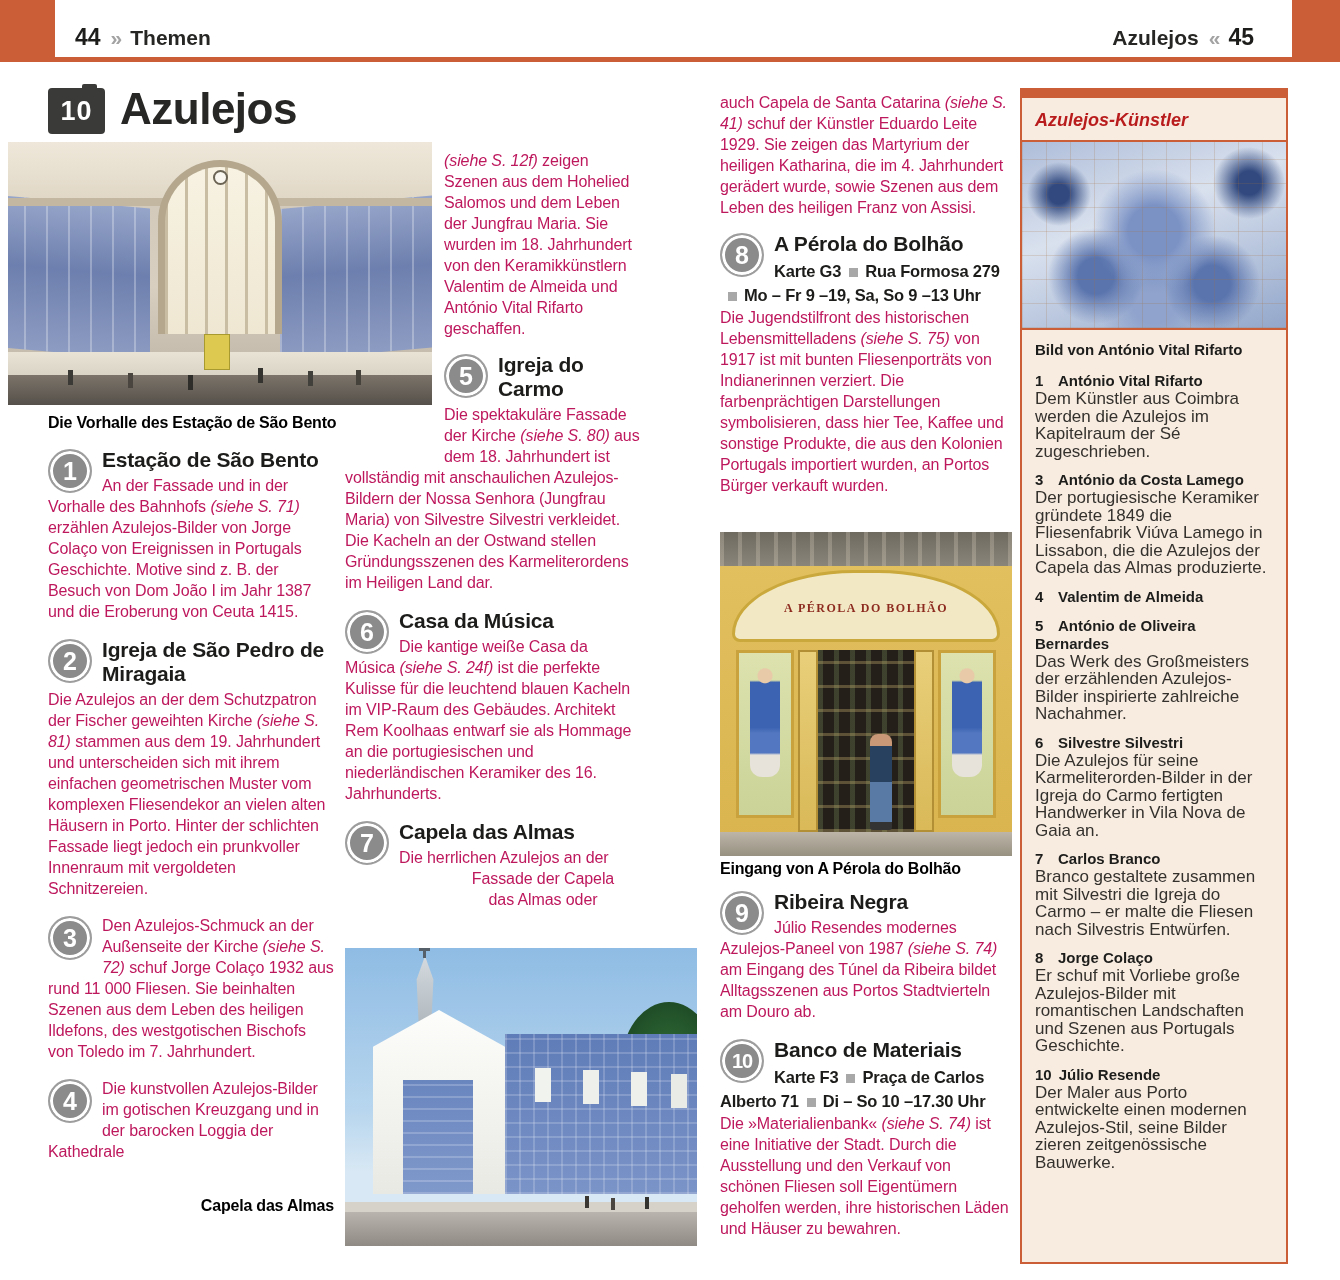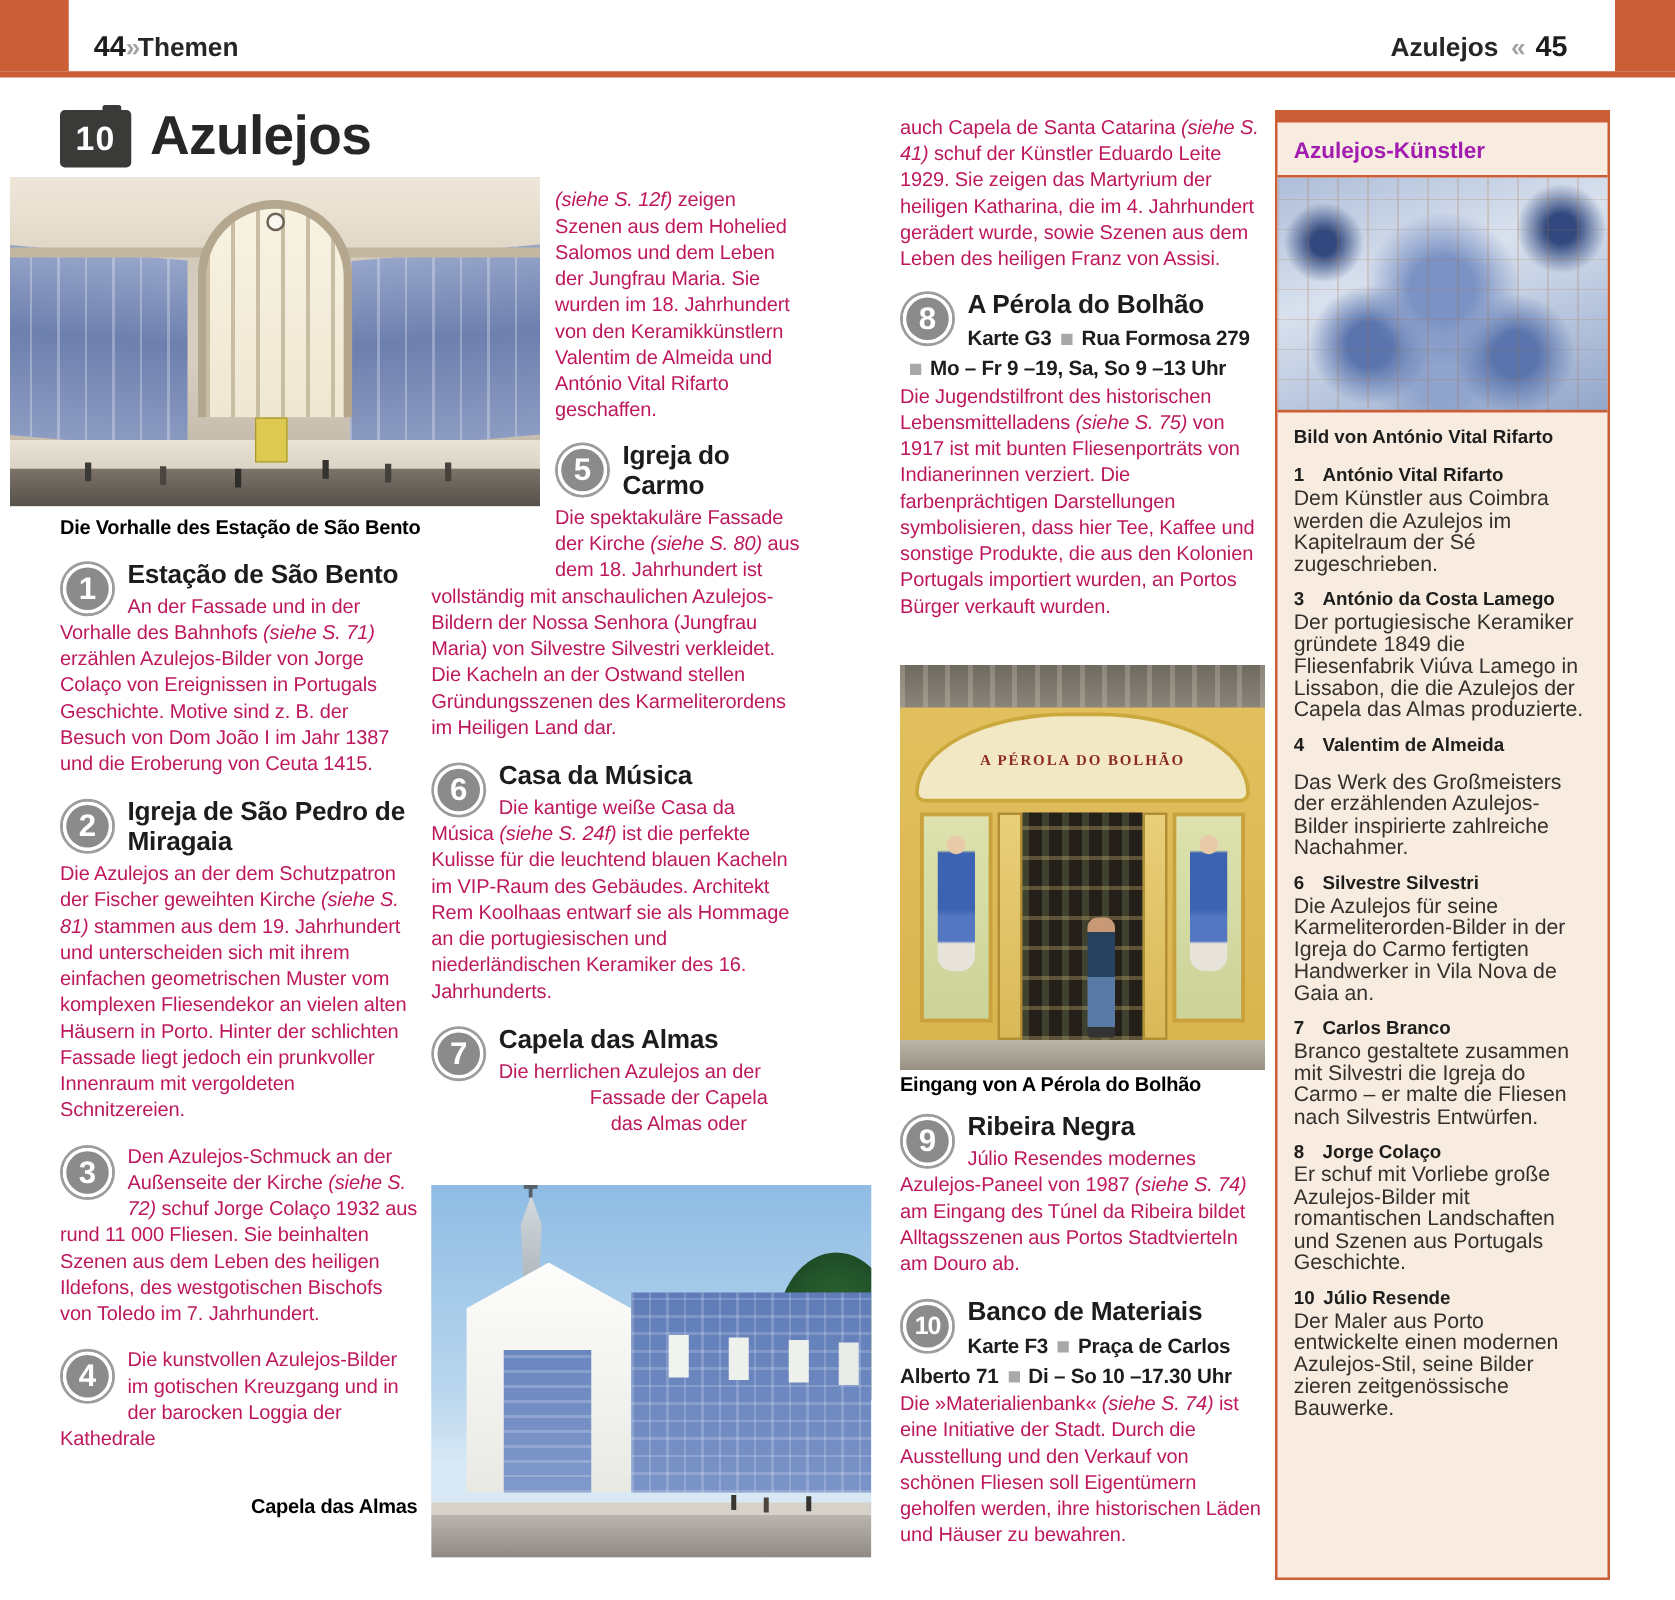--- a/index.html
+++ b/index.html
@@ -5,21 +5,21 @@
   * { box-sizing: border-box; margin: 0; padding: 0; }
   html,body { background:#ffffff; }
   body { font-family: "Liberation Sans", sans-serif; }
   .page { position:relative; width:1340px; height:1280px; background:#fff; overflow:hidden; }
 
   
   .tab { position:absolute; top:0; height:57px; background:#cc5e37; }
   .tab-left { left:0; width:55px; }
   .tab-right { right:0; width:48px; }
   .header-rule { position:absolute; left:0; top:57px; width:100%; height:5px; background:#cc5e37; }
-  .head-left { position:absolute; left:75px; top:24px; display:flex; align-items:baseline; }
+  .head-left { position:absolute; left:75px; top:24px; display:flex; align-items:baseline; gap:10px; }
   .head-right { position:absolute; right:86px; top:24px; display:flex; align-items:baseline; gap:10px; }
   .pg-num { font-size:23px; font-weight:800; color:#1d1d1b; }
   .chev { font-size:21px; font-weight:800; color:#a3a3a3; letter-spacing:-2px; }
   .sect { font-size:21px; font-weight:600; color:#262624; }
 
   
   .title-badge { position:absolute; left:48px; top:88px; width:57px; height:46px; background:#3a3a38;
     border-radius:4px; color:#fff; font-weight:800; font-size:27px; text-align:center; line-height:46px;
     letter-spacing:1px; }
   .title-badge::after { content:""; position:absolute; right:8px; top:-4px; width:15px; height:6px;
@@ -121,21 +121,21 @@
   .sh-door { position:absolute; left:98px; right:98px; top:118px; bottom:24px; background:
     repeating-linear-gradient(0deg,rgba(214,188,120,.32) 0 3px,transparent 3px 24px),
     repeating-linear-gradient(90deg,rgba(140,170,110,.25) 0 5px,transparent 5px 16px), #241f18; }
   .sh-man { position:absolute; left:150px; bottom:26px; width:22px; height:96px; border-radius:8px 8px 3px 3px;
     background:linear-gradient(#c99877 0 12px,#27415f 12px 48px,#5a7aa6 48px 88px,#333 88px 96px); }
   .sh-step { position:absolute; left:0; right:0; bottom:0; height:24px; background:linear-gradient(#bdb6a8,#979182); }
 
   
   .sidebar { position:absolute; left:1020px; top:88px; width:268px; height:1176px;
     background:#f8ece1; border:2px solid #cc5e37; border-top:10px solid #cc5e37; }
-  .sb-title { padding:12px 13px 9px; font-size:18px; font-weight:800; color:#a21caf; }
+  .sb-title { padding:12px 13px 9px; font-size:18px; font-weight:800; color:#b91c1c;font-style:italic; }
   .sb-image { width:100%; height:190px; border-top:2px solid #cc5e37; border-bottom:2px solid #cc5e37;
     background:
       repeating-linear-gradient(0deg,rgba(167,110,60,.20) 0 1px,transparent 1px 24px),
       repeating-linear-gradient(90deg,rgba(167,110,60,.20) 0 1px,transparent 1px 24px),
       radial-gradient(circle at 14% 28%,#31497f 0 10px,transparent 32px),
       radial-gradient(circle at 86% 22%,#31497f 0 12px,transparent 36px),
       radial-gradient(circle at 50% 48%,#7b92c4 0 26px,transparent 62px),
       radial-gradient(circle at 28% 72%,#5a74ad 0 18px,transparent 48px),
       radial-gradient(circle at 72% 76%,#5a74ad 0 18px,transparent 48px),
       radial-gradient(circle at 50% 86%,#8fa3cc 0 22px,transparent 56px),
@@ -297,20 +297,21 @@
         <div class="a-text">Dem Künstler aus Coimbra werden die Azulejos im Kapitelraum der Sé zugeschrieben.</div>
       </div>
       <div class="artist">
         <div class="a-head"><span class="a-num">3</span><span>António da Costa Lamego</span></div>
         <div class="a-text">Der portugiesische Keramiker gründete 1849 die Fliesenfabrik Viúva Lamego in Lissabon, die die Azulejos der Capela das Almas produzierte.</div>
       </div>
       <div class="artist">
         <div class="a-head"><span class="a-num">4</span><span>Valentim de Almeida</span></div>
       </div>
       <div class="artist">
+        <div class="a-head"><span class="a-num">5</span><span>António de Oliveira Bernardes</span></div>
         <div class="a-text">Das Werk des Großmeisters der erzählenden Azulejos-Bilder inspirierte zahlreiche Nachahmer.</div>
       </div>
       <div class="artist">
         <div class="a-head"><span class="a-num">6</span><span>Silvestre Silvestri</span></div>
         <div class="a-text">Die Azulejos für seine Karmeliterorden-Bilder in der Igreja do Carmo fertigten Handwerker in Vila Nova de Gaia an.</div>
       </div>
       <div class="artist">
         <div class="a-head"><span class="a-num">7</span><span>Carlos Branco</span></div>
         <div class="a-text">Branco gestaltete zusammen mit Silvestri die Igreja do Carmo – er malte die Fliesen nach Silvestris Entwürfen.</div>
       </div>

